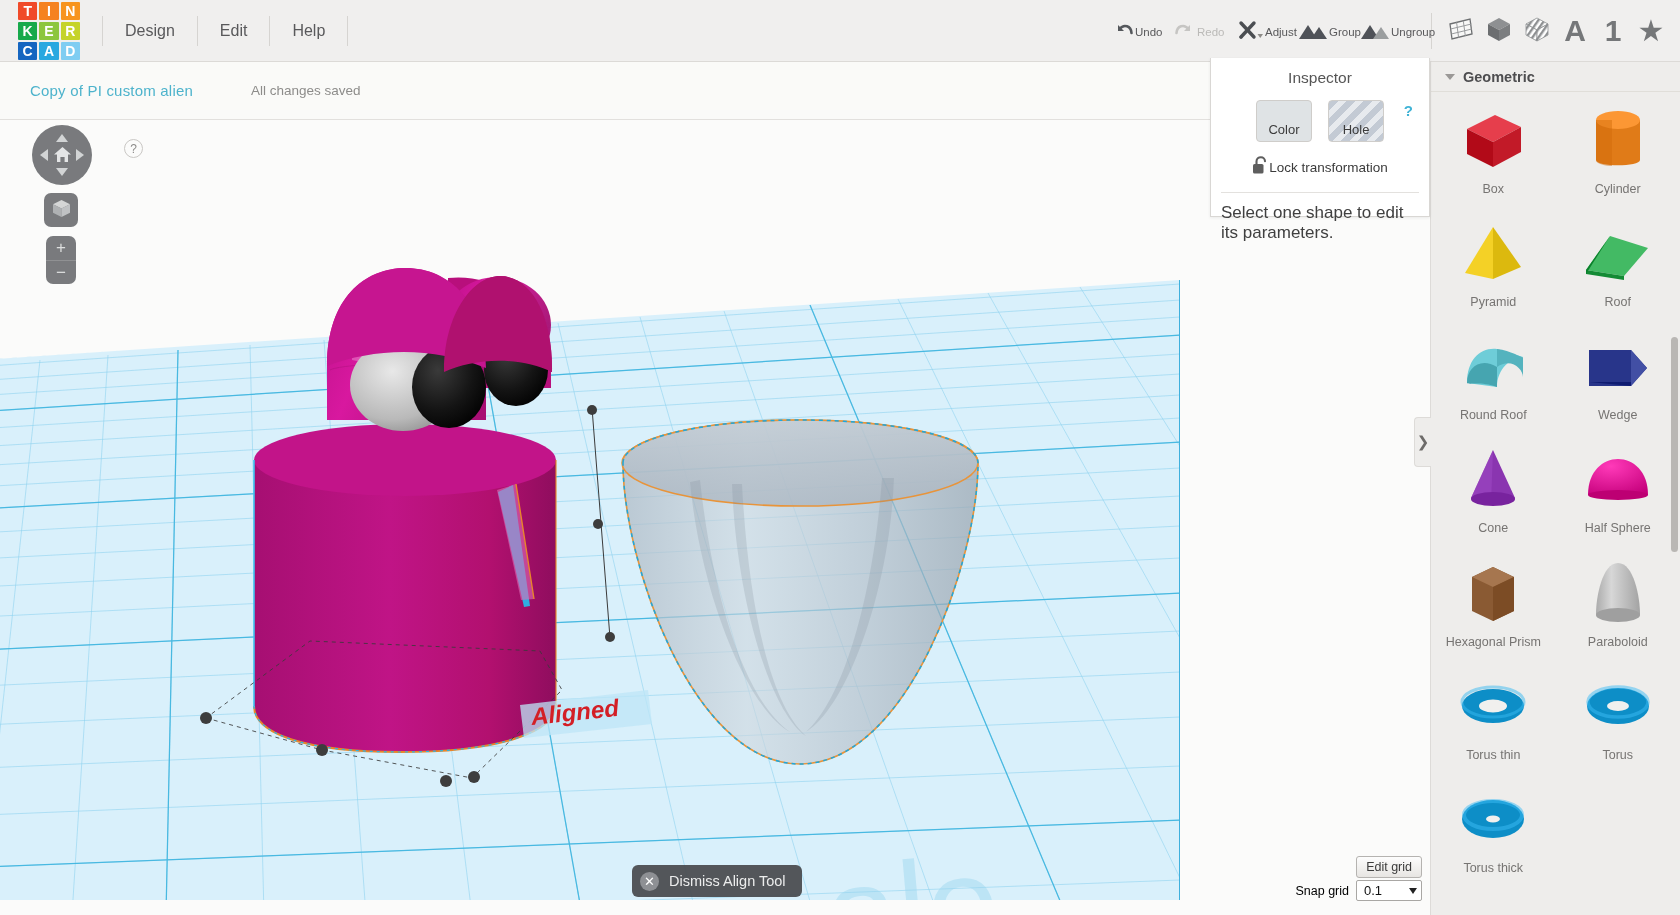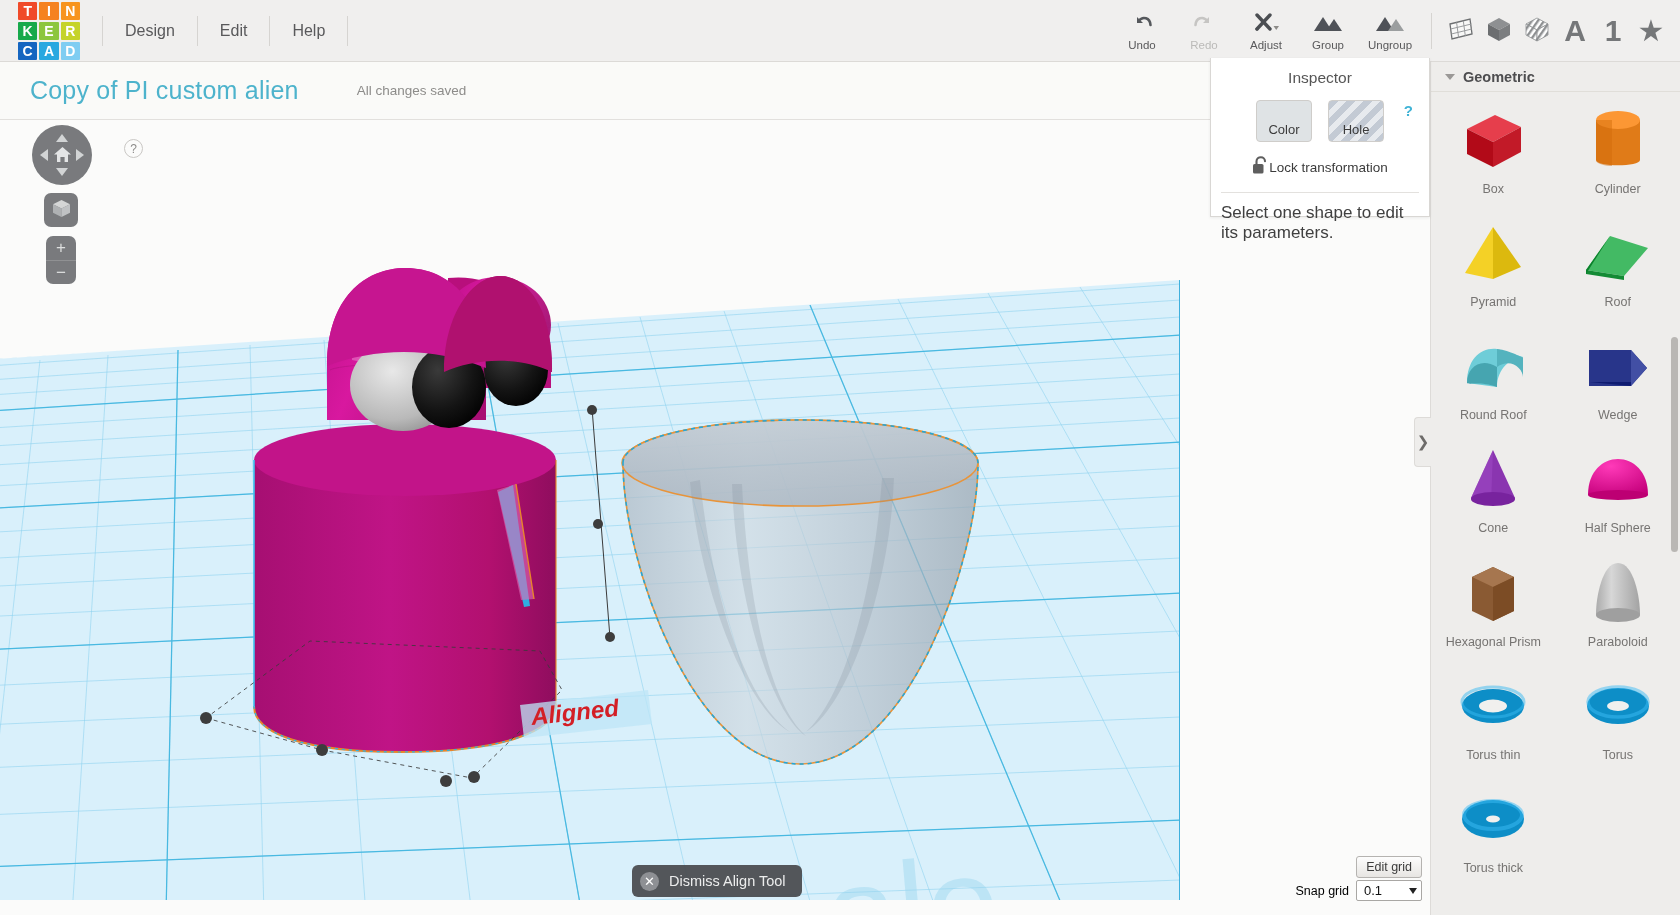--- a/index.html
+++ b/index.html
@@ -31,38 +31,38 @@
   .menu-group { display: flex; align-items: center; margin-left: 22px; height: 62px; }
   .menu-item {
     padding: 0 22px; height: 30px; line-height: 30px;
     font-size: 16px; color: #59595b; cursor: default;
     border-right: 1px solid #d6d4d1;
   }
   .menu-item:first-child { border-left: 1px solid #d6d4d1; }
 
   #topbar-right { margin-left: auto; display: flex; align-items: center; height: 62px; }
   .tool-btn {
-    width: 62px; height: 62px; display: flex; flex-direction: column;
-    align-items: center; justify-content: center; cursor: default;
+    width: 62px; height: 62px; display: flex; flex-direction: row;
+    align-items: center; justify-content: flex-start; cursor: default;
     position: relative;
   }
   .tool-btn .glyph { height: 26px; display:flex; align-items:center; justify-content:center; }
   .tool-btn .tlabel { font-size: 11.5px; color: #59595b; margin-top: 3px; }
   .tool-btn.disabled .tlabel { color: #bbbab8; }
   .tool-sep { width: 1px; height: 36px; background: #d6d4d1; margin: 0 10px; }
   .icon-btn { width: 38px; height: 62px; display: flex; align-items: center;
               justify-content: center; cursor: default; }
 
   
   #titlebar {
     position: absolute; left: 0; top: 62px; width: 1430px; height: 58px;
     background: #fafaf8; border-bottom: 1px solid #e2e0dd;
     display: flex; align-items: center;
   }
-  #doc-title { margin-left: 30px; font-size: 25px; color: #4db3cc; letter-spacing: .2px; }
+  #doc-title { margin-left: 30px; font-size: 15px; color: #4db3cc; letter-spacing: .2px; }
   #save-status { margin-left: 58px; font-size: 13.5px; color: #8d8c8a; }
 
   
   #canvas {
     position: absolute; left: 0; top: 120px; width: 1430px; height: 795px;
     overflow: hidden; background: #fbfbfa;
   }
   #canvas-svg { position: absolute; left:0; top:0; }
 
   

